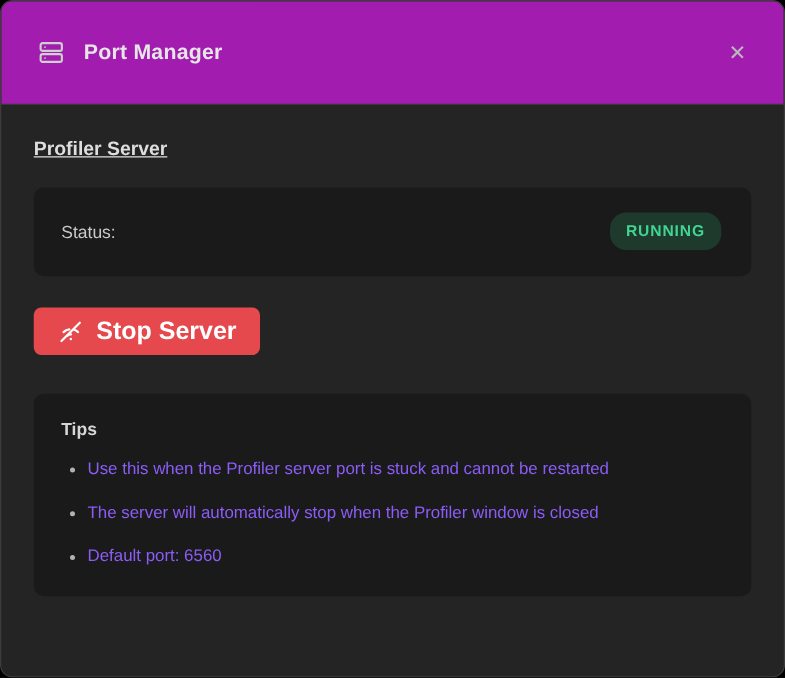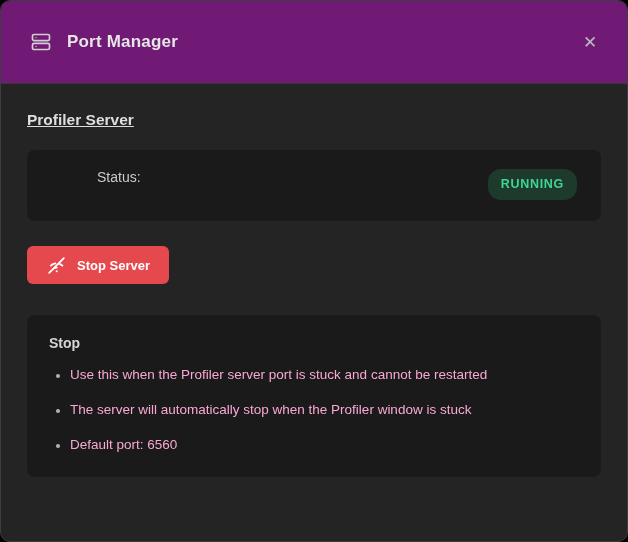--- a/index.html
+++ b/index.html
@@ -15,21 +15,21 @@
     box-sizing: border-box;
     background: #242424;
     border: 1px solid #3d3d3d;
     border-radius: 10px;
     overflow: hidden;
   }
   
   .titlebar {
     height: 83px;
     box-sizing: border-box;
-    background: #701a75;
+    background: #a21caf;
     border-bottom: 1px solid #383838;
     display: flex;
     align-items: center;
     padding: 0 22px 0 28px;
     text-align: center;
   }
   .app-icon {
     width: 24px;
     height: 24px;
     display: flex;
@@ -71,23 +71,23 @@
   }
   .panel {
     background: #1a1a1a;
     border-radius: 8px;
   }
   .status-panel {
     padding: 19px 24px 21px 22px;
   }
   .status-row {
     display: flex;
+    align-items: center;
     justify-content: space-between;
     min-height: 31px;
-    margin-left: 48px;
   }
   .status-row + .status-row {
     margin-top: 11px;
     min-height: 21px;
   }
   .row-label {
     font-size: 14px;
     color: #c9c9c9;
   }
   .status-badge {
@@ -112,21 +112,21 @@
     display: inline-flex;
     align-items: center;
     gap: 10px;
     height: 38px;
     padding: 0 19px;
     background: #e5484d;
     color: #ffffff;
     border: none;
     border-radius: 6px;
     font-family: "Liberation Sans", sans-serif;
-    font-size: 13px;
+    font-size: 20px;
     font-weight: 700;
     cursor: pointer;
   }
   .stop-btn svg {
     display: block;
   }
   
   .tips-panel {
     margin-top: 31px;
     padding: 20px 24px 24px 22px;
@@ -135,21 +135,21 @@
     font-size: 14px;
     font-weight: 700;
     color: #d6d6d6;
   }
   .tips-list {
     margin: 15px 0 0 0;
     padding-left: 21px;
   }
   .tips-list li {
     font-size: 13.5px;
-    color: #f9a8d4;
+    color: #8b5cf6;
     line-height: 17px;
   }
   .tips-list li + li {
     margin-top: 18px;
   }
   .tips-list li::marker {
     color: #b3b3b3;
     font-size: 12px;
   }
 </style>
@@ -189,22 +189,22 @@
           <path d="M15.2 10.1 A 9.5 9.5 0 0 1 18.8 12.2"></path>
           <path d="M8.8 15.6 A 5.3 5.3 0 0 1 12.4 14.3"></path>
           <circle cx="12.2" cy="18.6" r="1.15" fill="#ffffff" stroke="none"></circle>
           <line x1="3.6" y1="20.4" x2="20.4" y2="3.6"></line>
         </svg>
       </span>
       <span>Stop Server</span>
     </button>
 
     <div class="panel tips-panel">
-      <div class="tips-title">Stop</div>
+      <div class="tips-title">Tips</div>
       <ul class="tips-list">
         <li>Use this when the Profiler server port is stuck and cannot be restarted</li>
-        <li>The server will automatically stop when the Profiler window is stuck</li>
+        <li>The server will automatically stop when the Profiler window is closed</li>
         <li>Default port: 6560</li>
       </ul>
     </div>
 
   </div>
 </div>
 
 </body></html>

